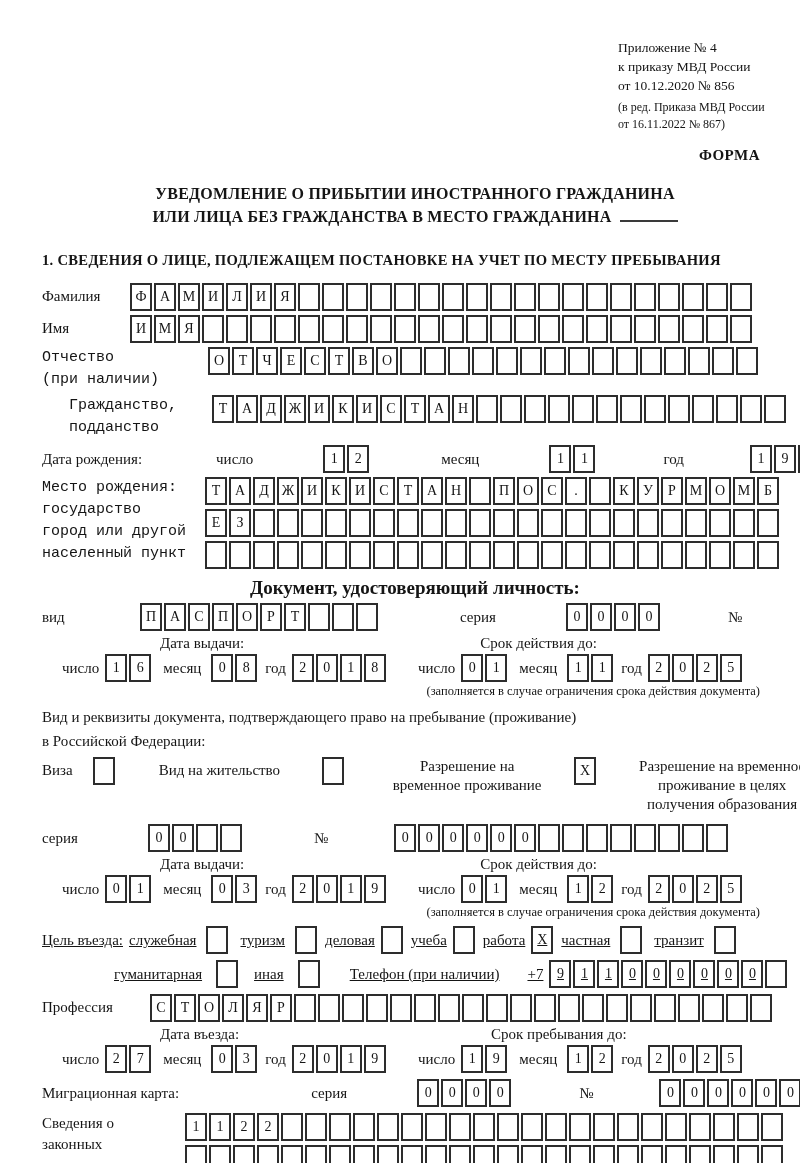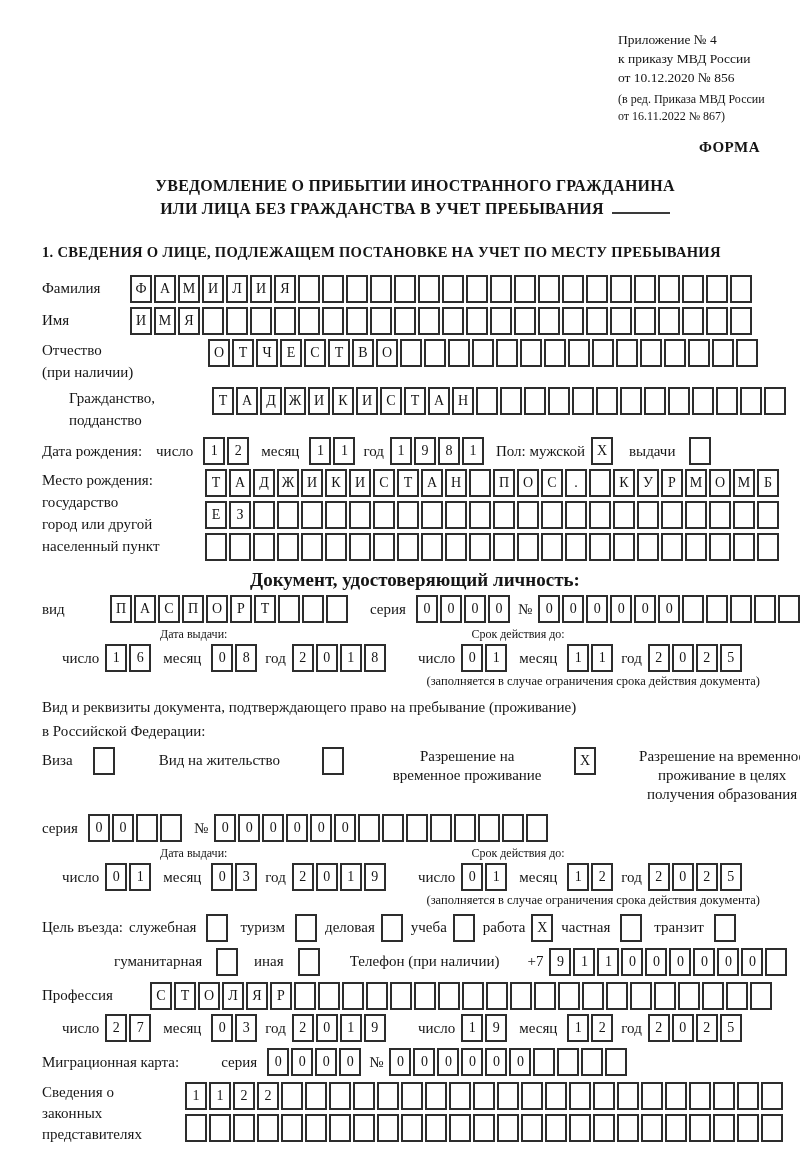--- a/index.html
+++ b/index.html
@@ -1,60 +1,60 @@
 <!DOCTYPE html>
 <html><head>
 <meta charset="utf-8">
 <style>
   html,body{margin:0;padding:0;background:#e8e8e8;}
   .page{
     width:800px;height:1163px;margin:0 auto;background:#ffffff;
-    box-sizing:border-box;padding:30px 12px 10px 42px;overflow:hidden;
+    box-sizing:border-box;padding:38px 12px 10px 42px;overflow:hidden;
     font-family:"Liberation Serif","DejaVu Serif",serif;color:#151515;
     position:relative;
   }
   
   .hdr{margin-left:576px;font-size:13.5px;line-height:19px;white-space:nowrap;}
   .hdr-small{margin-left:576px;font-size:12px;line-height:17px;margin-top:4px;white-space:nowrap;}
   .forma{text-align:right;padding-right:28px;font-weight:bold;font-size:15px;margin-top:14px;letter-spacing:.5px;}
   
   .title{text-align:center;font-weight:bold;font-size:16px;line-height:23px;margin-top:18px;letter-spacing:.2px;}
   .blank-line{display:inline-block;width:58px;height:13px;border-bottom:2px solid #3a3a3a;margin-left:8px;}
   .sec{font-weight:bold;font-size:14.6px;margin-top:24px;margin-bottom:14px;letter-spacing:.3px;}
   
   .frow{display:flex;align-items:flex-start;margin-bottom:4px;}
   .lbl{font-size:15px;line-height:26px;flex:none;}
-  .lbl2{font-size:15px;line-height:22px;flex:none;}
+  .lbl2{font-size:15px;line-height:22px;flex:none;font-family:Liberation Mono, monospace;}
   .cells{display:flex;flex:none;}
   .cell{
     flex:none;display:inline-flex;align-items:center;justify-content:center;
     width:18px;height:24px;border:2px solid #2d2d2d;margin-right:2px;
     font-size:14px;line-height:1;background:#fff;
   }
   .w88{width:88px;} .w108{width:108px;} .w143{width:143px;margin-left:27px;} .w163{width:163px;} .w166{width:166px;} .w68{width:68px;}
-  .mini{display:flex;align-items:flex-end;}
+  .mini{display:flex;align-items:flex-end;gap:30px;}
   .mini .lbl{line-height:28px;}
   .gap6{width:6px;flex:none;} .gap10{width:10px;flex:none;} .gap14{width:14px;flex:none;} .gap20{width:20px;flex:none;} .gap28{width:28px;flex:none;}
   .stack{display:flex;flex-direction:column;}
   .stack .cells{margin-bottom:4px;}
   
-  .date-heads{display:flex;font-size:12px;margin-top:2px;margin-bottom:2px;gap:8px;}
+  .date-heads{display:flex;font-size:15px;margin-top:2px;margin-bottom:2px;}
   .dh-left{margin-left:118px;}
   .dh-right{margin-left:236px;}
   .daterow{display:flex;align-items:center;margin-bottom:2px;}
   .dategroup{display:flex;align-items:center;}
   .dategroup .lbl{line-height:26px;}
   .dg-left{margin-left:20px;width:356px;flex:none;}
   .note{font-size:12.5px;text-align:right;padding-right:28px;margin-bottom:6px;}
   .intro{font-size:15px;line-height:24px;}
   
   .opts{display:flex;align-items:flex-start;margin-top:4px;margin-bottom:10px;gap:7px;}
   .opt-label-c{font-size:15px;line-height:19px;text-align:center;flex:none;}
   
-  .prow{display:flex;align-items:flex-start;margin-bottom:6px;font-size:15px;}
+  .prow{display:flex;align-items:center;margin-bottom:6px;font-size:15px;text-decoration:underline;}
   .prow .lbl{line-height:26px;}
   
   .rep{display:flex;align-items:flex-start;margin-top:6px;}
   .rep-labels{width:143px;flex:none;font-size:15px;line-height:21px;}
 </style>
 </head>
 <body>
 
 <div class="page">
 
@@ -65,21 +65,21 @@
   </div>
   <div class="hdr-small">
     <div>(в ред. Приказа МВД России</div>
     <div>от 16.11.2022 № 867)</div>
   </div>
   <div class="forma">ФОРМА</div>
 
   <div class="title">
     <div>УВЕДОМЛЕНИЕ О ПРИБЫТИИ ИНОСТРАННОГО ГРАЖДАНИНА</div>
     <div>
-      <span>ИЛИ ЛИЦА БЕЗ ГРАЖДАНСТВА В УЧЕТ ПРЕБЫВАНИЯ</span><span class="blank-line"></span>
+      <span>ИЛИ ЛИЦА БЕЗ ГРАЖДАНСТВА В МЕСТО ГРАЖДАНИНА</span><span class="blank-line"></span>
     </div>
   </div>
 
   <div class="sec">1. СВЕДЕНИЯ О ЛИЦЕ, ПОДЛЕЖАЩЕМ ПОСТАНОВКЕ НА УЧЕТ ПО МЕСТУ ПРЕБЫВАНИЯ</div>
 
   <div class="frow">
     <span class="lbl w88">Фамилия</span>
     <span class="cells">
         <span class="cell">Ф</span>
         <span class="cell">А</span>
@@ -651,20 +651,24 @@
         <span class="cell"></span>
         <span class="cell"></span>
         <span class="cell"></span>
         <span class="cell"></span>
         <span class="cell"></span>
         <span class="cell"></span>
         <span class="cell"></span>
       </span>
   </div>
 
+  <div class="date-heads">
+    <span class="dh-left">Дата въезда:</span>
+    <span class="dh-right" style="margin-left:252px">Срок пребывания до:</span>
+  </div>
   <div class="daterow">
     <span class="dategroup dg-left">
       <span class="lbl">число</span>
         <span class="gap6"></span>
       <span class="cells">
           <span class="cell">2</span>
           <span class="cell">7</span>
         </span>
         <span class="gap10"></span>
       <span class="lbl">месяц</span>

